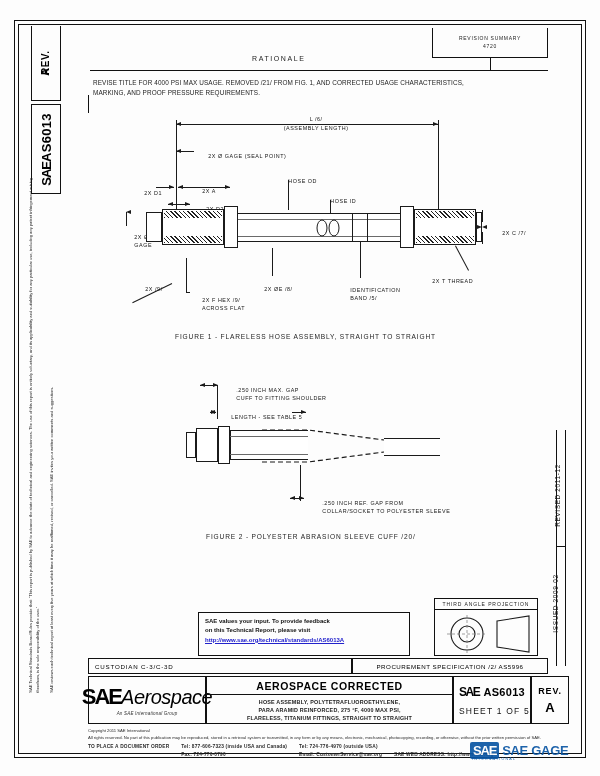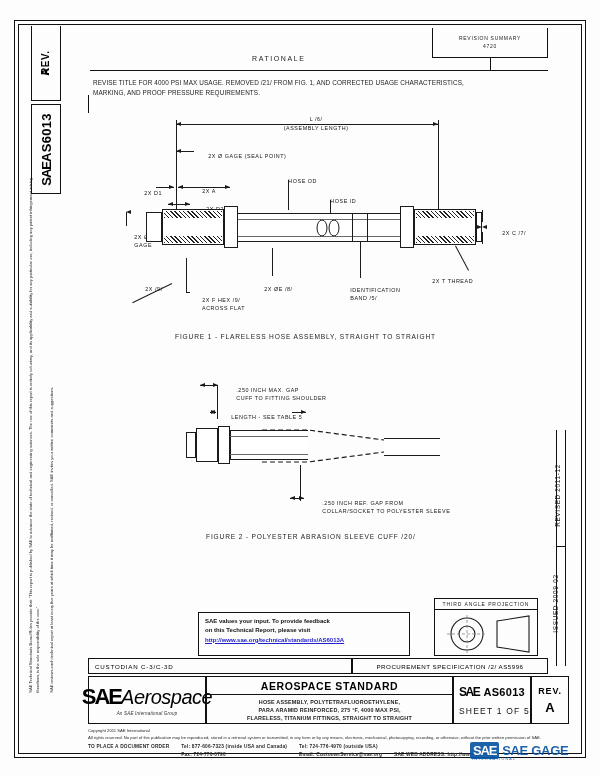--- a/index.html
+++ b/index.html
@@ -609,21 +609,21 @@
 
   <div class="tb" id="tb-logo">
     <div style="display:flex; align-items:baseline;">
       <span class="sae-word">SAE</span>
       <span class="sae-aero">Aerospace</span>
     </div>
     <div class="sae-tag">An SAE International Group</div>
   </div>
 
   <div class="tb" id="tb-title">
-    <div class="tb-main-title">AEROSPACE STANDARD</div>
+    <div class="tb-main-title">AEROSPACE CORRECTED</div>
     <div class="tb-sub-title">
       <div>HOSE ASSEMBLY, POLYTETRAFLUOROETHYLENE,</div>
       <div>PARA ARAMID REINFORCED, 275 °F, 4000 MAX PSI,</div>
       <div>FLARELESS, TITANIUM FITTINGS, STRAIGHT TO STRAIGHT</div>
     </div>
   </div>
 
   <div class="tb" id="tb-docnum">
     <div class="docnum-line">
       <span class="docnum-sae">SAE</span>

